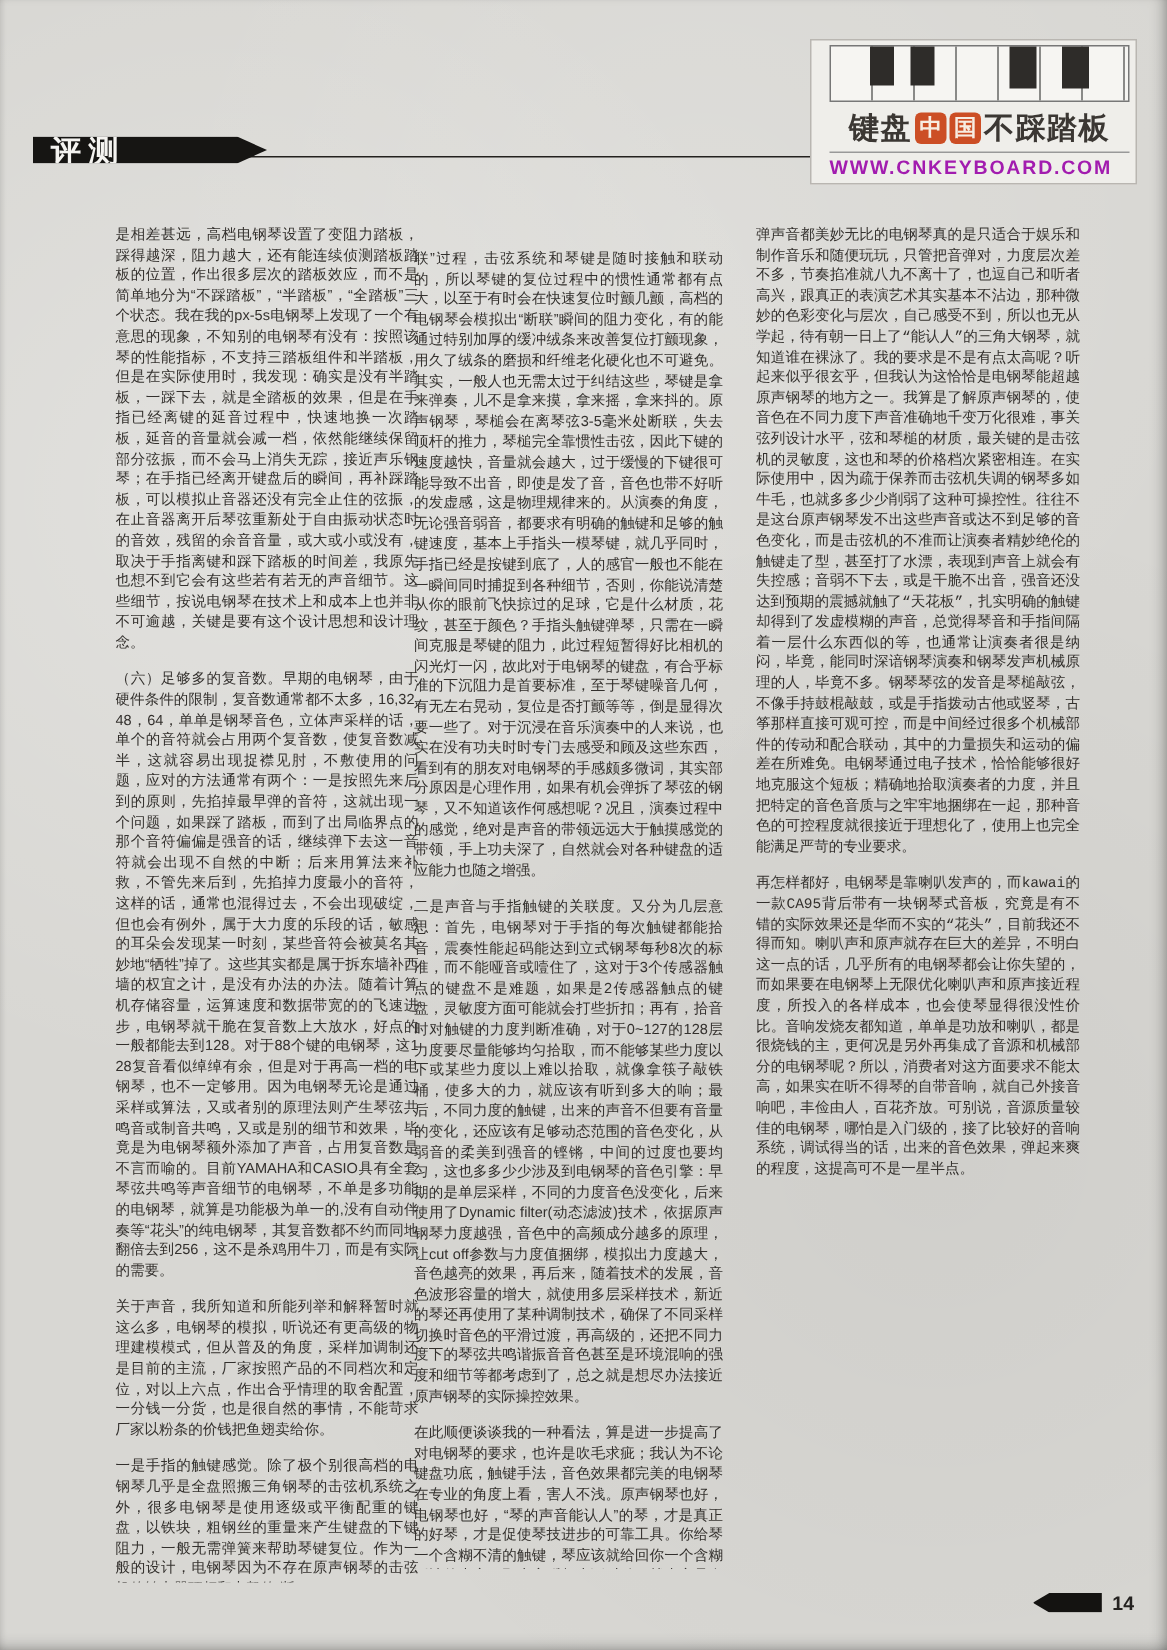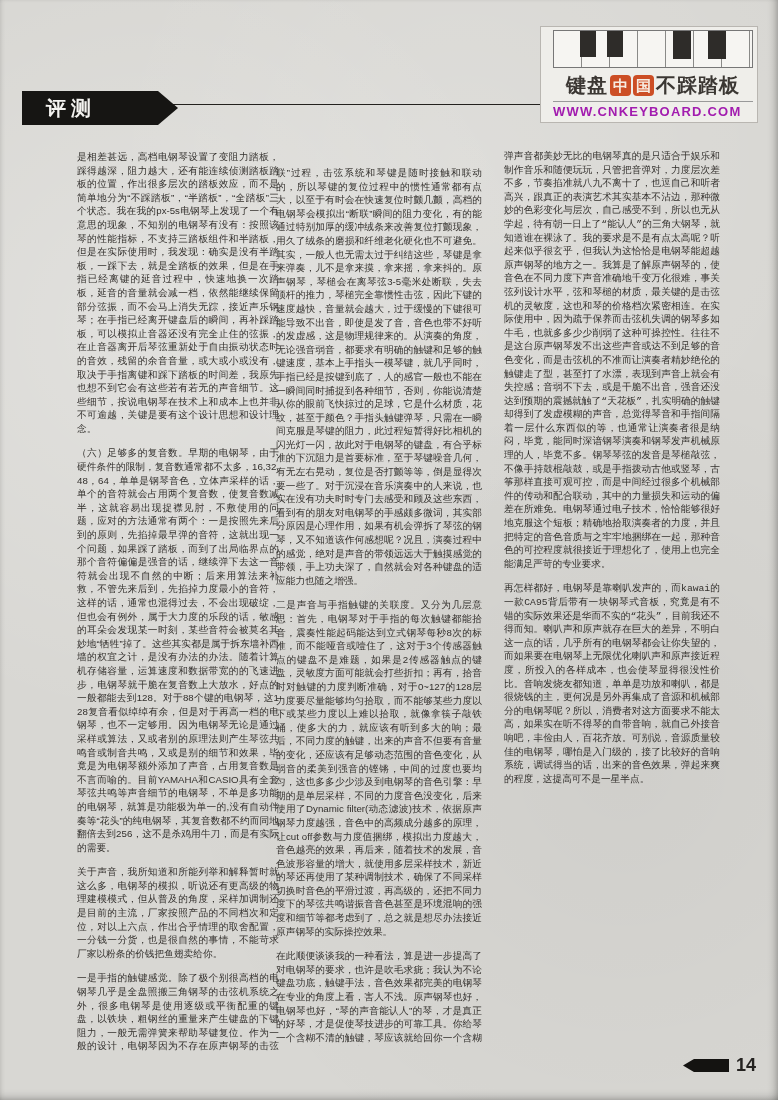--- a/index.html
+++ b/index.html
@@ -38,44 +38,44 @@
     display:inline-block;width:21px;height:21px;line-height:21px;text-align:center;
     background:#cc4e25;color:#f7ece2;font-weight:bold;font-size:15px;border-radius:4px;
   }
   .url-bar{
     border-top:1px solid #999;padding:2px 0 1px 0;text-align:left;
     font-weight:bold;font-size:13px;letter-spacing:1.2px;color:#a21caf;
   }
   
   .header-rule{position:absolute;left:22px;right:20px;top:104px;height:1px;background:#23211e;z-index:1;}
   .banner{
-    position:absolute;left:22px;top:91px;width:156px;height:34px;z-index:2;
+    position:absolute;left:22px;top:91px;width:156px;height:18px;z-index:2;
     background:#161513;color:#f4f3f0;
     clip-path:polygon(0 0, calc(100% - 20px) 0, 100% 50%, calc(100% - 20px) 100%, 0 100%);
     display:flex;align-items:center;
-    font-size:20px;font-weight:bold;letter-spacing:5px;padding-left:24px;box-sizing:border-box;
+    font-size:20px;font-weight:bold;letter-spacing:5px;padding-left:12px;box-sizing:border-box;
   }
   
   .col{
     position:absolute;top:150px;
     font-size:9.7px;line-height:13.6px;color:#33302d;
     text-align:justify;word-break:break-all;overflow:hidden;
   }
   .col p{margin:0 0 11px 0;}
   .col h3{
     font-size:14.5px;line-height:18px;margin:5px 0 9px 0;color:#191714;letter-spacing:2px;
   }
   .col1{left:57px;width:202px;height:905px;margin-left:20px;}
   .col2{left:276px;width:206px;height:880px;margin-top:16px;}
   .col3{left:504px;width:216px;height:890px;font-family:Liberation Mono, monospace;}
   
   .pageno{position:absolute;right:22px;bottom:24px;display:flex;align-items:center;gap:7px;z-index:2;}
   .pennant{display:inline-block;width:46px;height:13px;background:#141311;
     clip-path:polygon(0 50%, 11px 0, 100% 0, 100% 100%, 11px 100%);}
-  .pagenum{font-size:18px;font-weight:bold;color:#242220;}
+  .pagenum{font-size:13px;font-weight:bold;color:#242220;}
 </style>
 </head>
 <body>
 
 <div class="page">
 
   <div class="header-rule"></div>
 
   <div class="masthead">
     <div class="keys">

